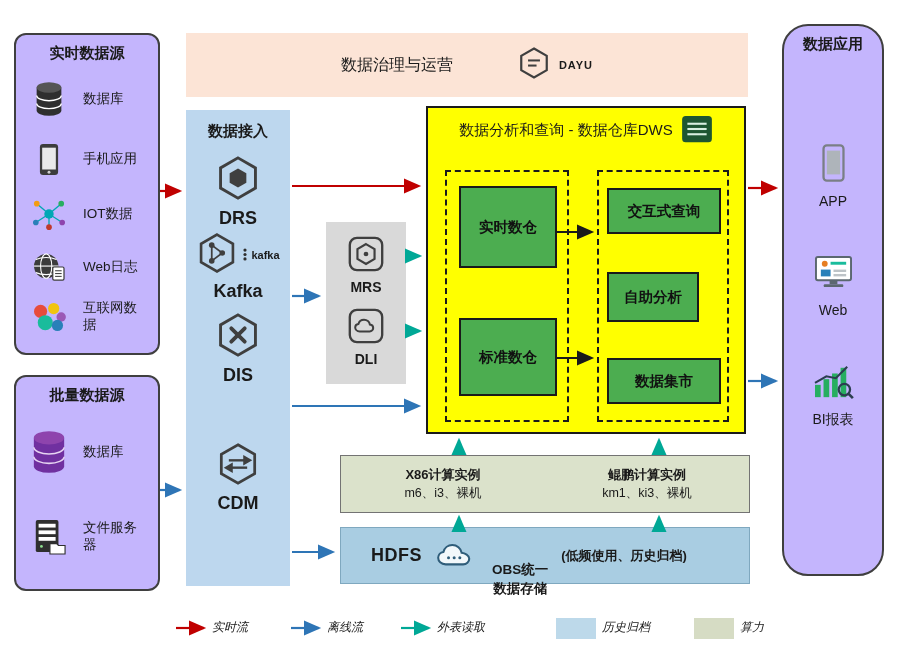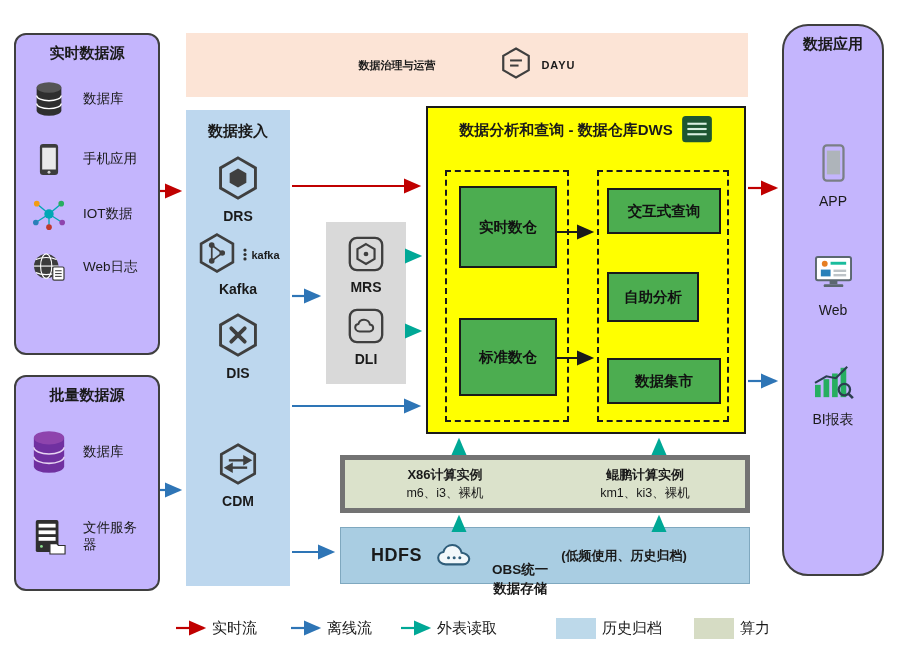--- a/index.html
+++ b/index.html
@@ -15,57 +15,57 @@
 
   .panel { position:absolute; background:#c4b5fd; border:2px solid #3f3f3f; border-radius:12px; }
   .panel-title { position:absolute; top:9px; left:0; right:0; text-align:center; font-weight:bold; font-size:15px; }
 
   .src-item { position:absolute; left:12px; right:6px; height:48px; display:flex; align-items:center; gap:13px; }
   .src-icon { flex:0 0 42px; display:flex; justify-content:center; align-items:center; }
   .src-label { font-size:13.5px; line-height:1.25; }
 
   .banner { position:absolute; left:186px; top:33px; width:562px; height:64px; background:var(--peach);
             display:flex; align-items:center; justify-content:center; gap:64px; }
-  .banner-title { font-weight:bold; font-size:11px; }
+  .banner-title { font-weight:normal; font-size:16px; }
   .brand { display:flex; align-items:center; gap:8px; }
   .brand-text { font-weight:bold; font-size:11px; letter-spacing:1px; }
 
   .access { position:absolute; left:186px; top:110px; width:104px; height:476px; background:var(--access_blue); }
   .col-title { position:absolute; top:12px; left:0; right:0; text-align:center; font-weight:bold; font-size:15px; }
   .svc { position:absolute; left:0; width:100%; display:flex; flex-direction:column; align-items:center; gap:3px; }
-  .svc-label { font-weight:bold; font-size:14px; }
+  .svc-label { font-weight:bold; font-size:18px; }
   .kafka-row { display:flex; align-items:center; gap:3px; }
   .kafka-wordmark { display:flex; align-items:center; gap:2px; font-weight:bold; font-size:11px; }
 
   .engines { position:absolute; left:326px; top:222px; width:80px; height:162px; background:var(--gray_box); }
 
   .dws { position:absolute; left:426px; top:106px; width:320px; height:328px; background:var(--yellow); border:2px solid #1a1a1a; }
-  .dws-title { display:flex; align-items:center; justify-content:center; gap:8px; margin-top:7px; font-weight:bold; font-size:15px; }
+  .dws-title { display:flex; align-items:center; justify-content:center; gap:8px; margin-top:7px; font-weight:normal; font-size:15px; }
   .dashed { position:absolute; border:2px dashed #1a1a1a; }
   .dash-left  { left:17px;  top:62px; width:124px; height:252px; }
   .dash-right { left:169px; top:62px; width:132px; height:252px; }
   .greenbox { position:absolute; background:var(--green); border:2px solid #1a1a1a; display:flex;
               align-items:center; justify-content:center; font-weight:bold; font-size:14.5px; color:#111; }
 
   .compute { position:absolute; left:340px; top:455px; width:410px; height:58px; background:var(--compute_olive);
-             border:5px solid #737373; display:flex; }
+             border:1px solid #737373; display:flex; }
   .compute-col { flex:1; display:flex; flex-direction:column; align-items:center; justify-content:center; line-height:1.5; }
   .compute-title { font-weight:bold; font-size:13px; }
   .compute-instances { font-size:12.5px; }
 
   .hdfs { position:absolute; left:340px; top:527px; width:410px; height:57px; background:var(--hdfs_blue);
           border:1px solid #7fa8bf; display:flex; align-items:center; gap:13px; padding:0 8px 0 30px; }
   .hdfs-title { font-weight:bold; font-size:18px; letter-spacing:.5px; }
   .obs-text { font-weight:bold; font-size:13.5px; text-align:center; line-height:1.35;margin-top:48px; }
   .hdfs-note { font-weight:600; font-size:13px; white-space:nowrap; }
 
   .app-item { position:absolute; left:0; width:100%; display:flex; flex-direction:column; align-items:center; gap:7px; }
   .app-label { font-size:14px; }
 
-  .legend-label { position:absolute; font-size:15px; }
+  .legend-label { position:absolute; font-size:12px;font-style:italic; }
   .swatch { position:absolute; width:40px; height:21px; }
   .swatch-archive { background:var(--legend_archive); }
   .swatch-compute { background:var(--legend_compute); }
 
   #arrows { position:absolute; left:0; top:0; pointer-events:none; }
   .ln { fill:none; stroke-width:2.2px; }
   .ln-red   { stroke:var(--red); }
   .ln-blue  { stroke:var(--blue); }
   .ln-teal  { stroke:var(--teal); }
   .ln-black { stroke:#1a1a1a; }
@@ -136,20 +136,32 @@
           <g stroke="#3c3c3c" stroke-width="1.1">
             <line x1="24.5" y1="20" x2="31.5" y2="20"></line>
               <line x1="24.5" y1="23" x2="31.5" y2="23"></line>
               <line x1="24.5" y1="26" x2="31.5" y2="26"></line>
           </g>
         </svg>
       </span>
       <span class="src-label">Web日志</span>
     </div>
 
+    <div class="src-item" style="top:258px">
+      <span class="src-icon">
+        <svg viewBox="0 0 38 32" width="36" height="30">
+          <circle cx="10" cy="10" r="7" fill="#e74c3c"></circle>
+            <circle cx="24" cy="7" r="6" fill="#f1c40f"></circle>
+          <circle cx="32" cy="16" r="5" fill="#9b59b6"></circle>
+            <circle cx="15" cy="22" r="8" fill="#1abc9c"></circle>
+          <circle cx="28" cy="25" r="6" fill="#2980b9"></circle>
+        </svg>
+      </span>
+      <span class="src-label" style="width:58px">互联网数据</span>
+    </div>
   </section>
 
   <section class="panel" style="left:14px; top:375px; width:146px; height:216px;">
     <div class="panel-title">批量数据源</div>
 
     <div class="src-item" style="top:48px; height:54px;">
       <span class="src-icon">
         <svg viewBox="0 0 38 46" width="36" height="44">
           <path d="M3 8 v30 a16 7 0 0 0 32 0 V8" fill="#7030a0"></path>
           <ellipse cx="19" cy="8" rx="16" ry="7" fill="#8e44ad"></ellipse>

